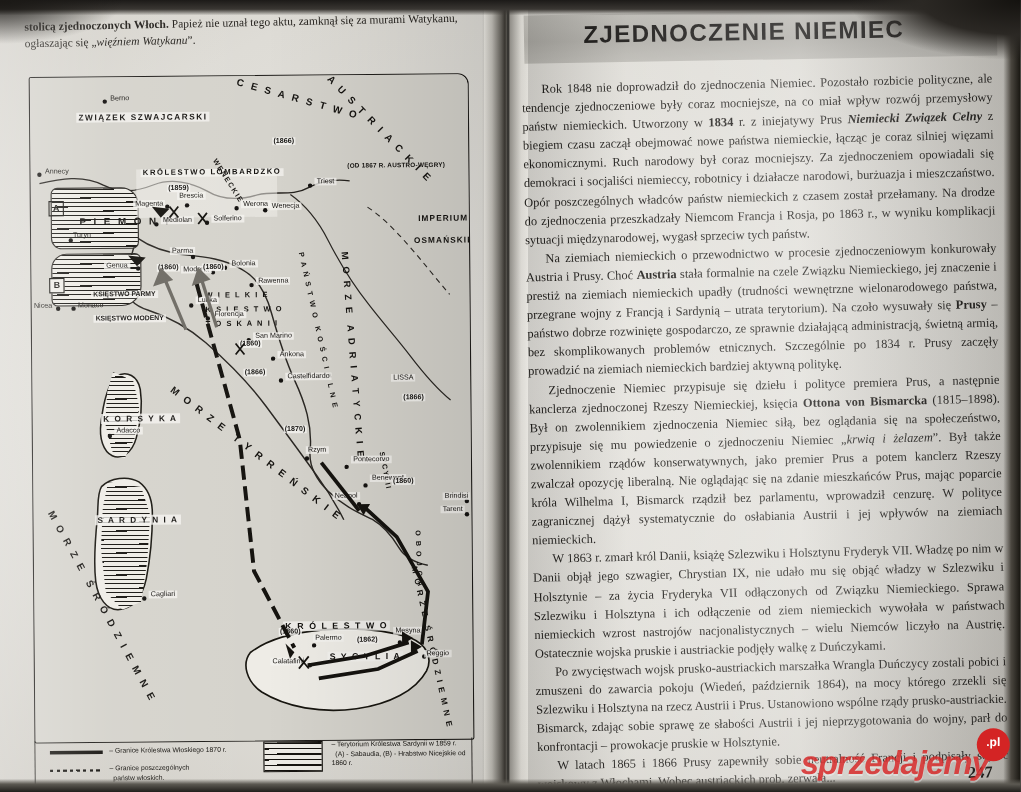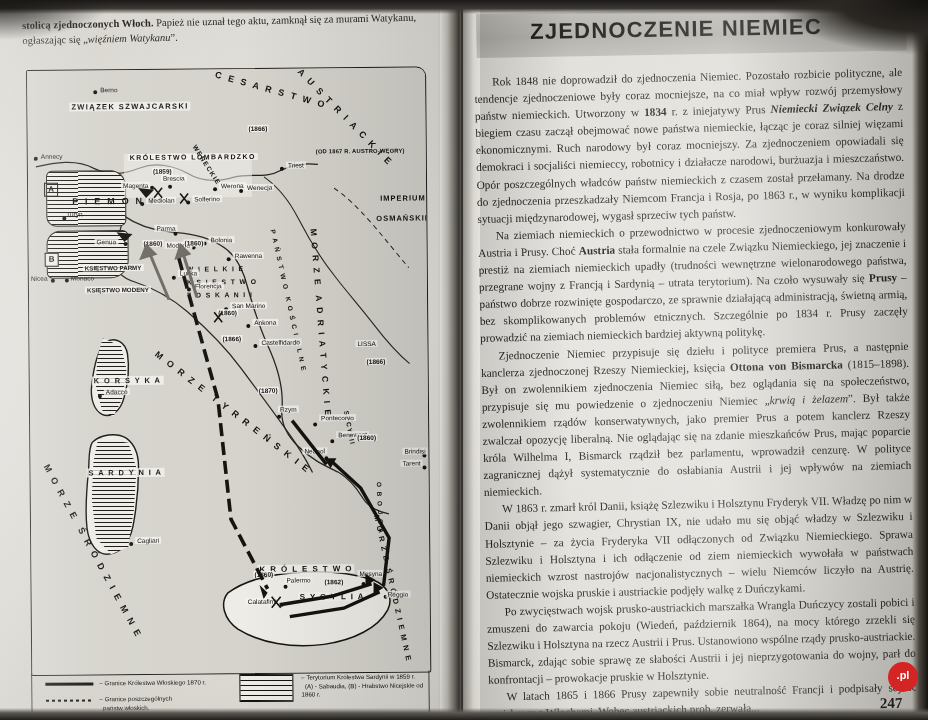--- a/index.html
+++ b/index.html
@@ -388,18 +388,19 @@
   <div class="gutter-line"></div>
   <div class="sheen-l"></div>
   <div class="sheen-r"></div>
   <div class="edge-top"></div>
   <div class="edge-right"></div>
   <div class="edge-bottom"></div>
   <div class="corner-dark"></div>
   <div class="corner-dark-l"></div>
 
   <div class="wm">
+    <div class="wm-text">sprzedajemy</div>
     <div class="wm-badge">
       <span>.pl</span>
     </div>
   </div>
 
 </div>
 
 </body></html>

